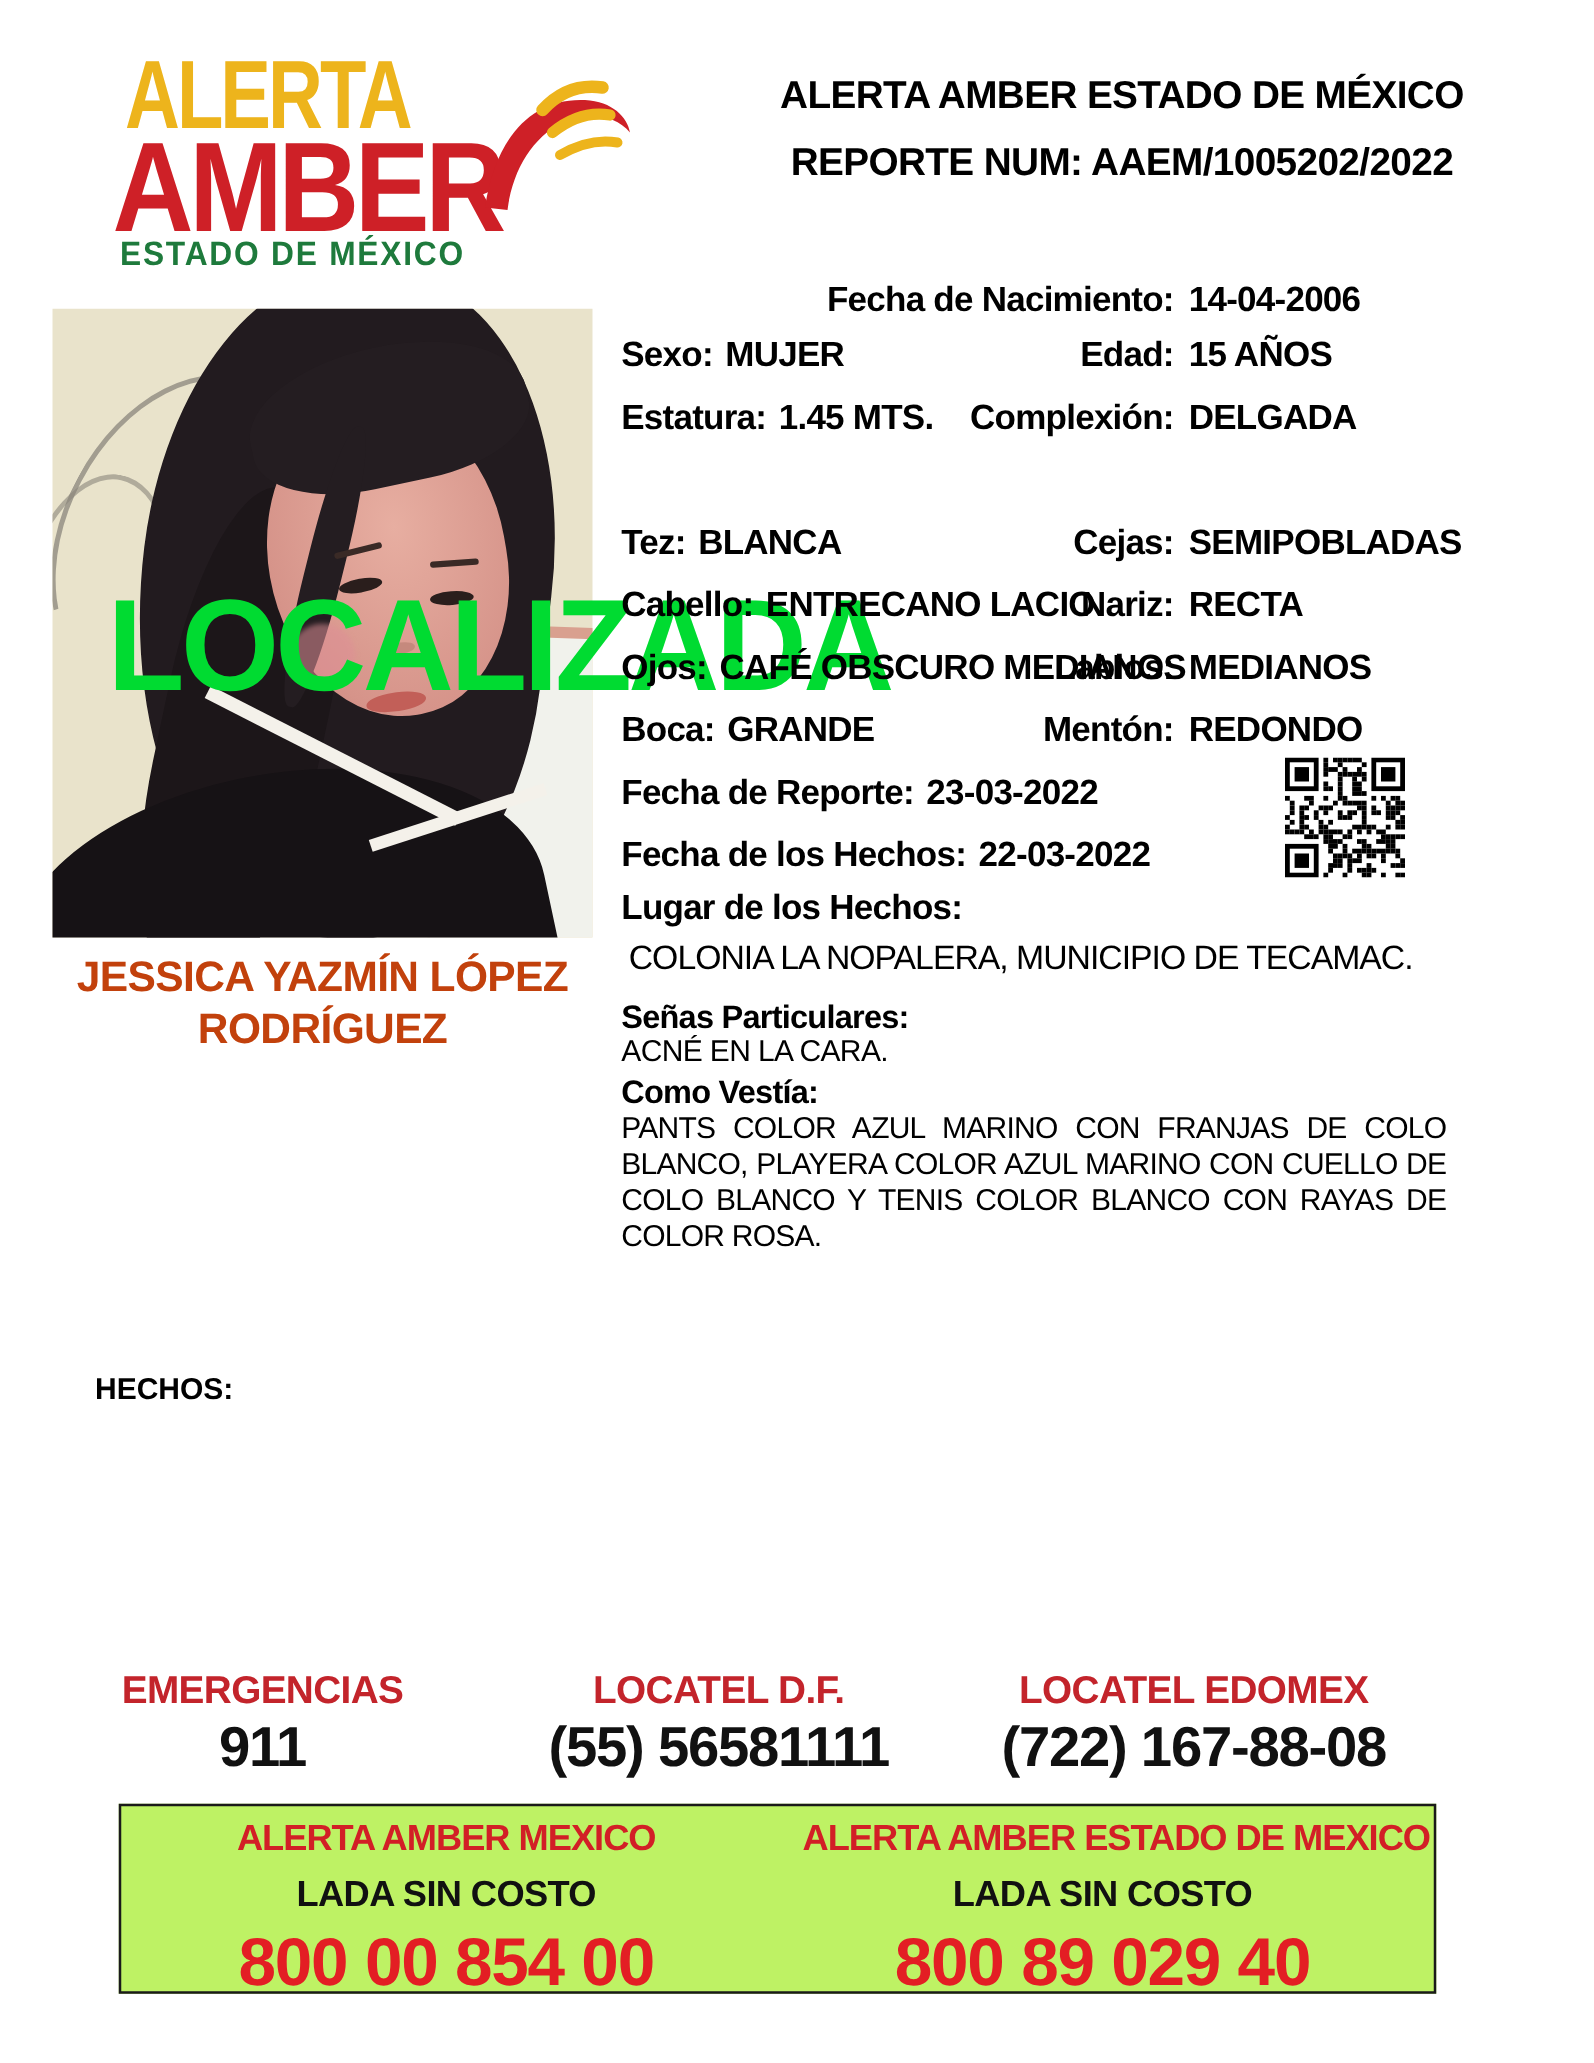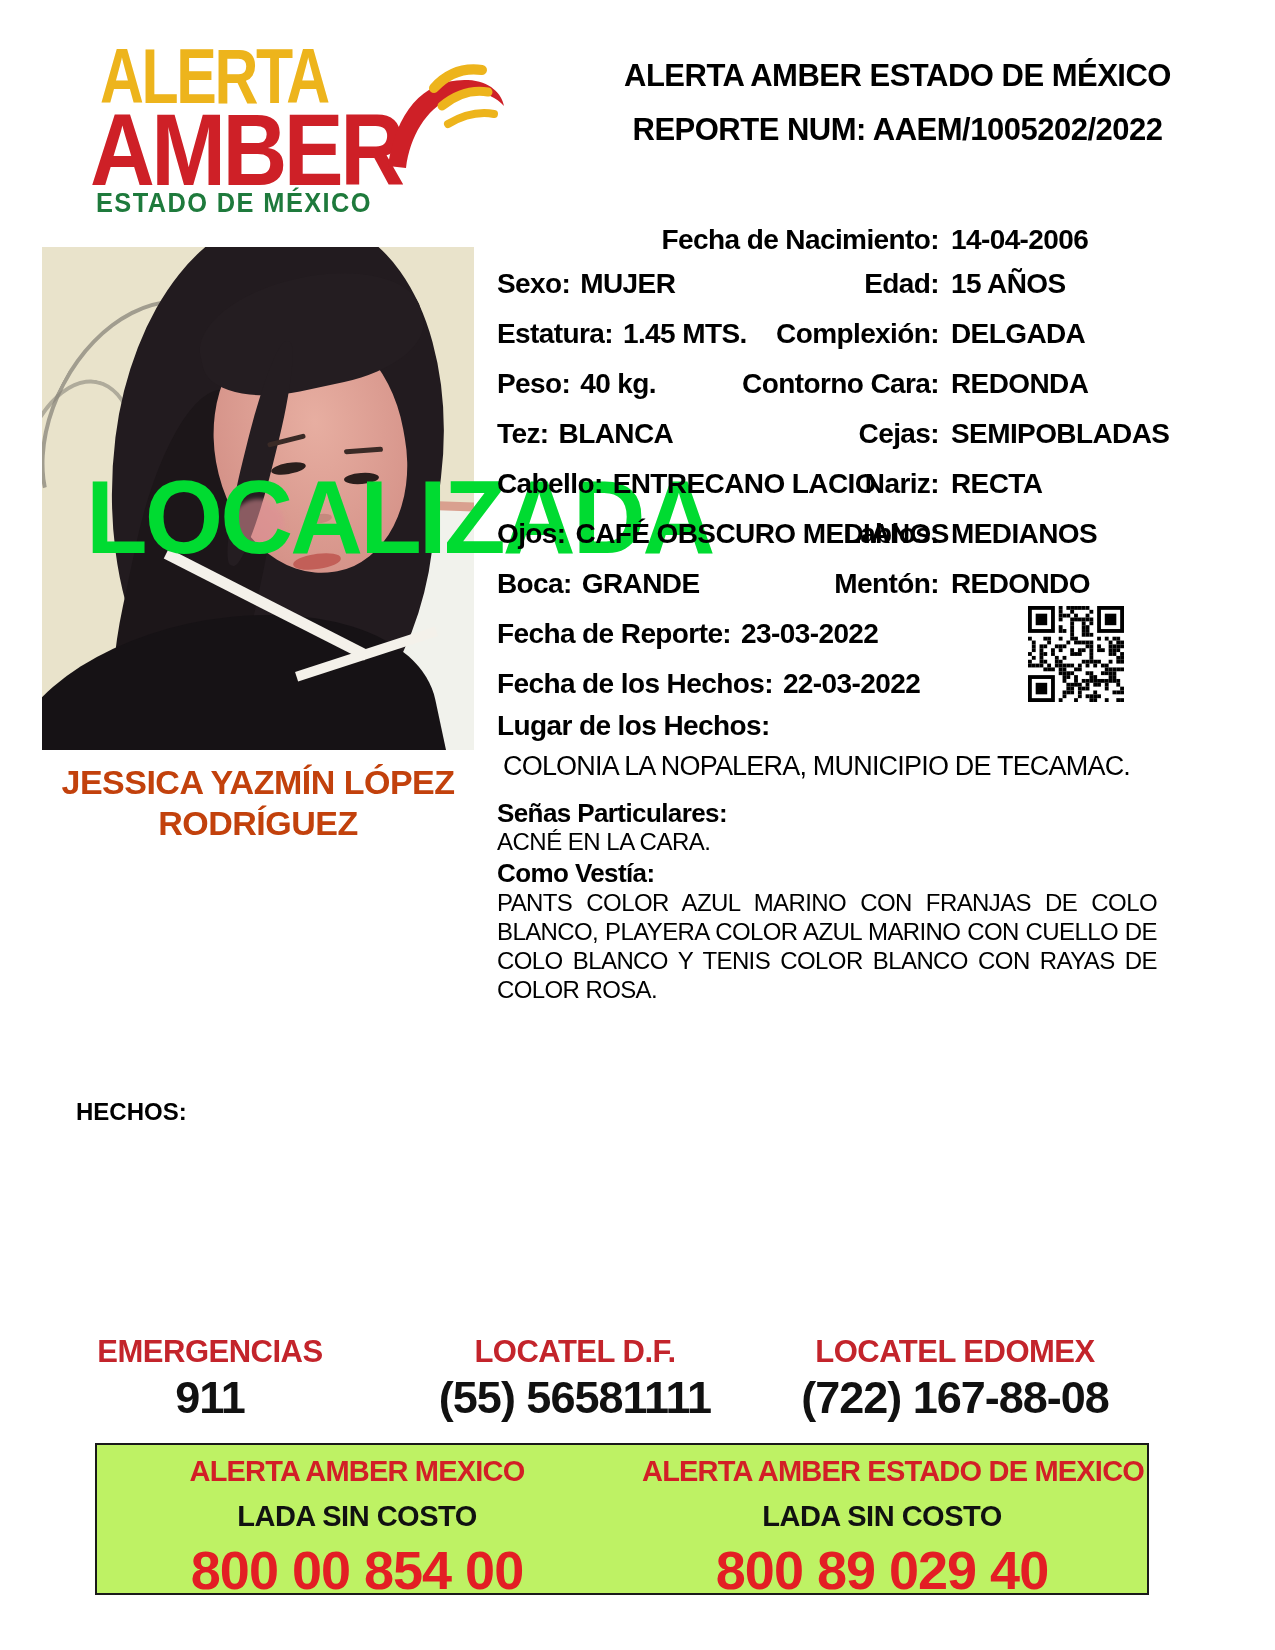--- a/index.html
+++ b/index.html
@@ -159,25 +159,20 @@
 
   <div class="frow" style="top:268px">
     <span class="lpair"><span>Sexo:</span><span class="val">MUJER</span></span>
     <span class="rlabel">Edad:</span>
     <span class="rvalue">15 AÑOS</span>
   </div>
   <div class="frow" style="top:318px">
     <span class="lpair"><span>Estatura:</span><span class="val">1.45 MTS.</span></span>
     <span class="rlabel">Complexión:</span>
     <span class="rvalue">DELGADA</span>
-  </div>
-  <div class="frow" style="top:368px">
-    <span class="lpair"><span>Peso:</span><span class="val">40 kg.</span></span>
-    <span class="rlabel">Contorno Cara:</span>
-    <span class="rvalue">REDONDA</span>
   </div>
   <div class="frow" style="top:418px">
     <span class="lpair"><span>Tez:</span><span class="val">BLANCA</span></span>
     <span class="rlabel">Cejas:</span>
     <span class="rvalue">SEMIPOBLADAS</span>
   </div>
   <div class="frow" style="top:468px">
     <span class="lpair"><span>Cabello:</span><span class="val">ENTRECANO LACIO</span></span>
     <span class="rlabel">Nariz:</span>
     <span class="rvalue">RECTA</span>

